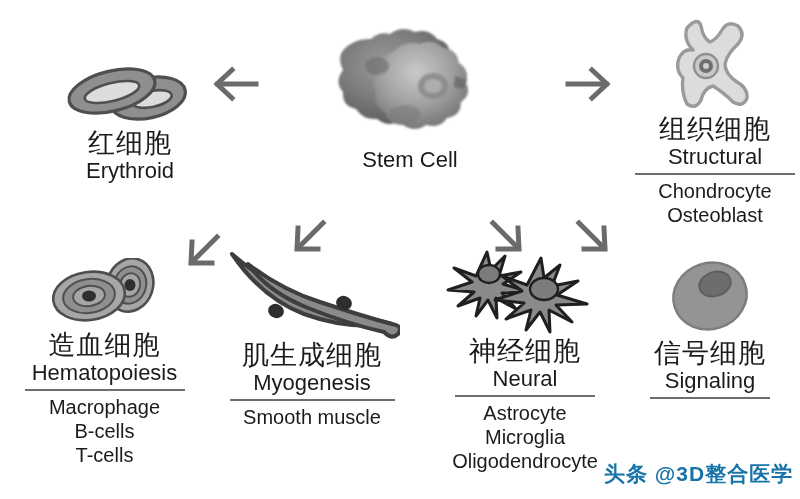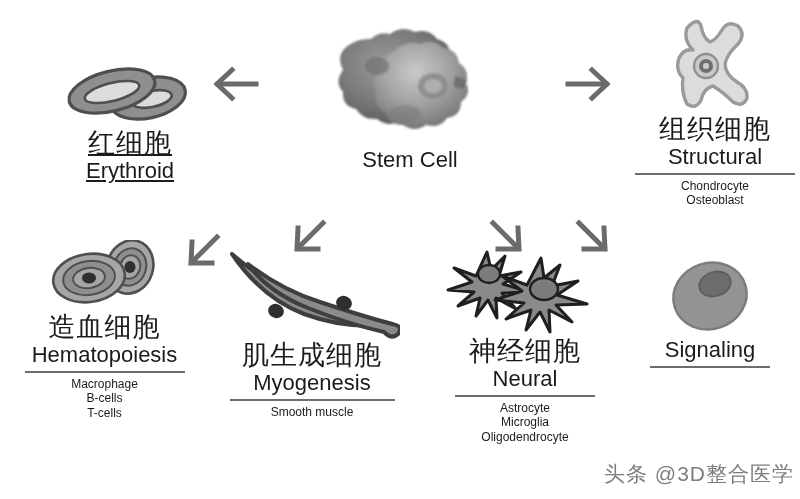--- a/index.html
+++ b/index.html
@@ -36,43 +36,43 @@
     line-height: 1.12;
     color: #1b1b1b;
     white-space: nowrap;
   }
   .rule {
     height: 2px;
     background: #6e6e6e;
     margin: 3px auto 4px auto;
   }
   .sub {
-    font-size: 12px;
+    font-size: 20px;
     line-height: 1.22;
     color: #1b1b1b;
     white-space: nowrap;
   }
   .arrow {
     position: absolute;
   }
   .watermark {
     position: absolute;
     font-size: 21px;
-    font-weight: normal;
-    color: #737373;
+    font-weight: bold;
+    color: #0369a1;
     letter-spacing: 1px;
     white-space: nowrap;
     opacity: 0.92;
     text-shadow: 0 1px 0 #ffffff;
   }
   
-  #node-erythroid   { left: 20px;  top: 58px;  width: 220px; text-decoration: underline; }
+  #node-erythroid   { left: 20px;  top: 58px;  width: 220px; }
   #node-stemcell    { left: 300px; top: 18px;  width: 220px; }
   #node-structural  { left: 630px; top: 18px;  width: 170px; text-align: center; }
-  #node-hemato      { left: 2px;   top: 240px; width: 205px; }
+  #node-hemato      { left: 2px;   top: 258px; width: 205px; }
   #node-myogenesis  { left: 212px; top: 248px; width: 200px; }
   #node-neural      { left: 420px; top: 248px; width: 210px; }
   #node-signaling   { left: 630px; top: 258px; width: 160px; }
 </style>
 </head>
 <body>
 
 <div id="canvas">
 
   <div class="node" id="node-stemcell">
@@ -197,20 +197,21 @@
     <div class="sub">Astrocyte</div>
     <div class="sub">Microglia</div>
     <div class="sub">Oligodendrocyte</div>
   </div>
 
   <div class="node" id="node-signaling">
     <svg class="art" width="110" height="80" viewBox="0 0 110 80">
       <ellipse cx="55" cy="38" rx="37" ry="33" fill="#949494" stroke="#7d7d7d" stroke-width="2.5" transform="rotate(-18 55 38)"></ellipse>
       <ellipse cx="60" cy="26" rx="16" ry="12" fill="#6d6d6d" stroke="#5f5f5f" stroke-width="2" transform="rotate(-18 60 26)"></ellipse>
     </svg>
+    <div class="cn">信号细胞</div>
     <div class="en">Signaling</div>
     <div class="rule" style="width:120px"></div>
   </div>
 
   <svg class="arrow" style="left:208px; top:62px;" width="54" height="44" viewBox="0 0 54 44">
     <g stroke="#6b6b6b" stroke-width="5" fill="none" stroke-linecap="square" stroke-linejoin="miter">
       <path d="M48 22 L10 22"></path>
       <path d="M24 8 L9 22 L24 36"></path>
     </g>
   </svg>

